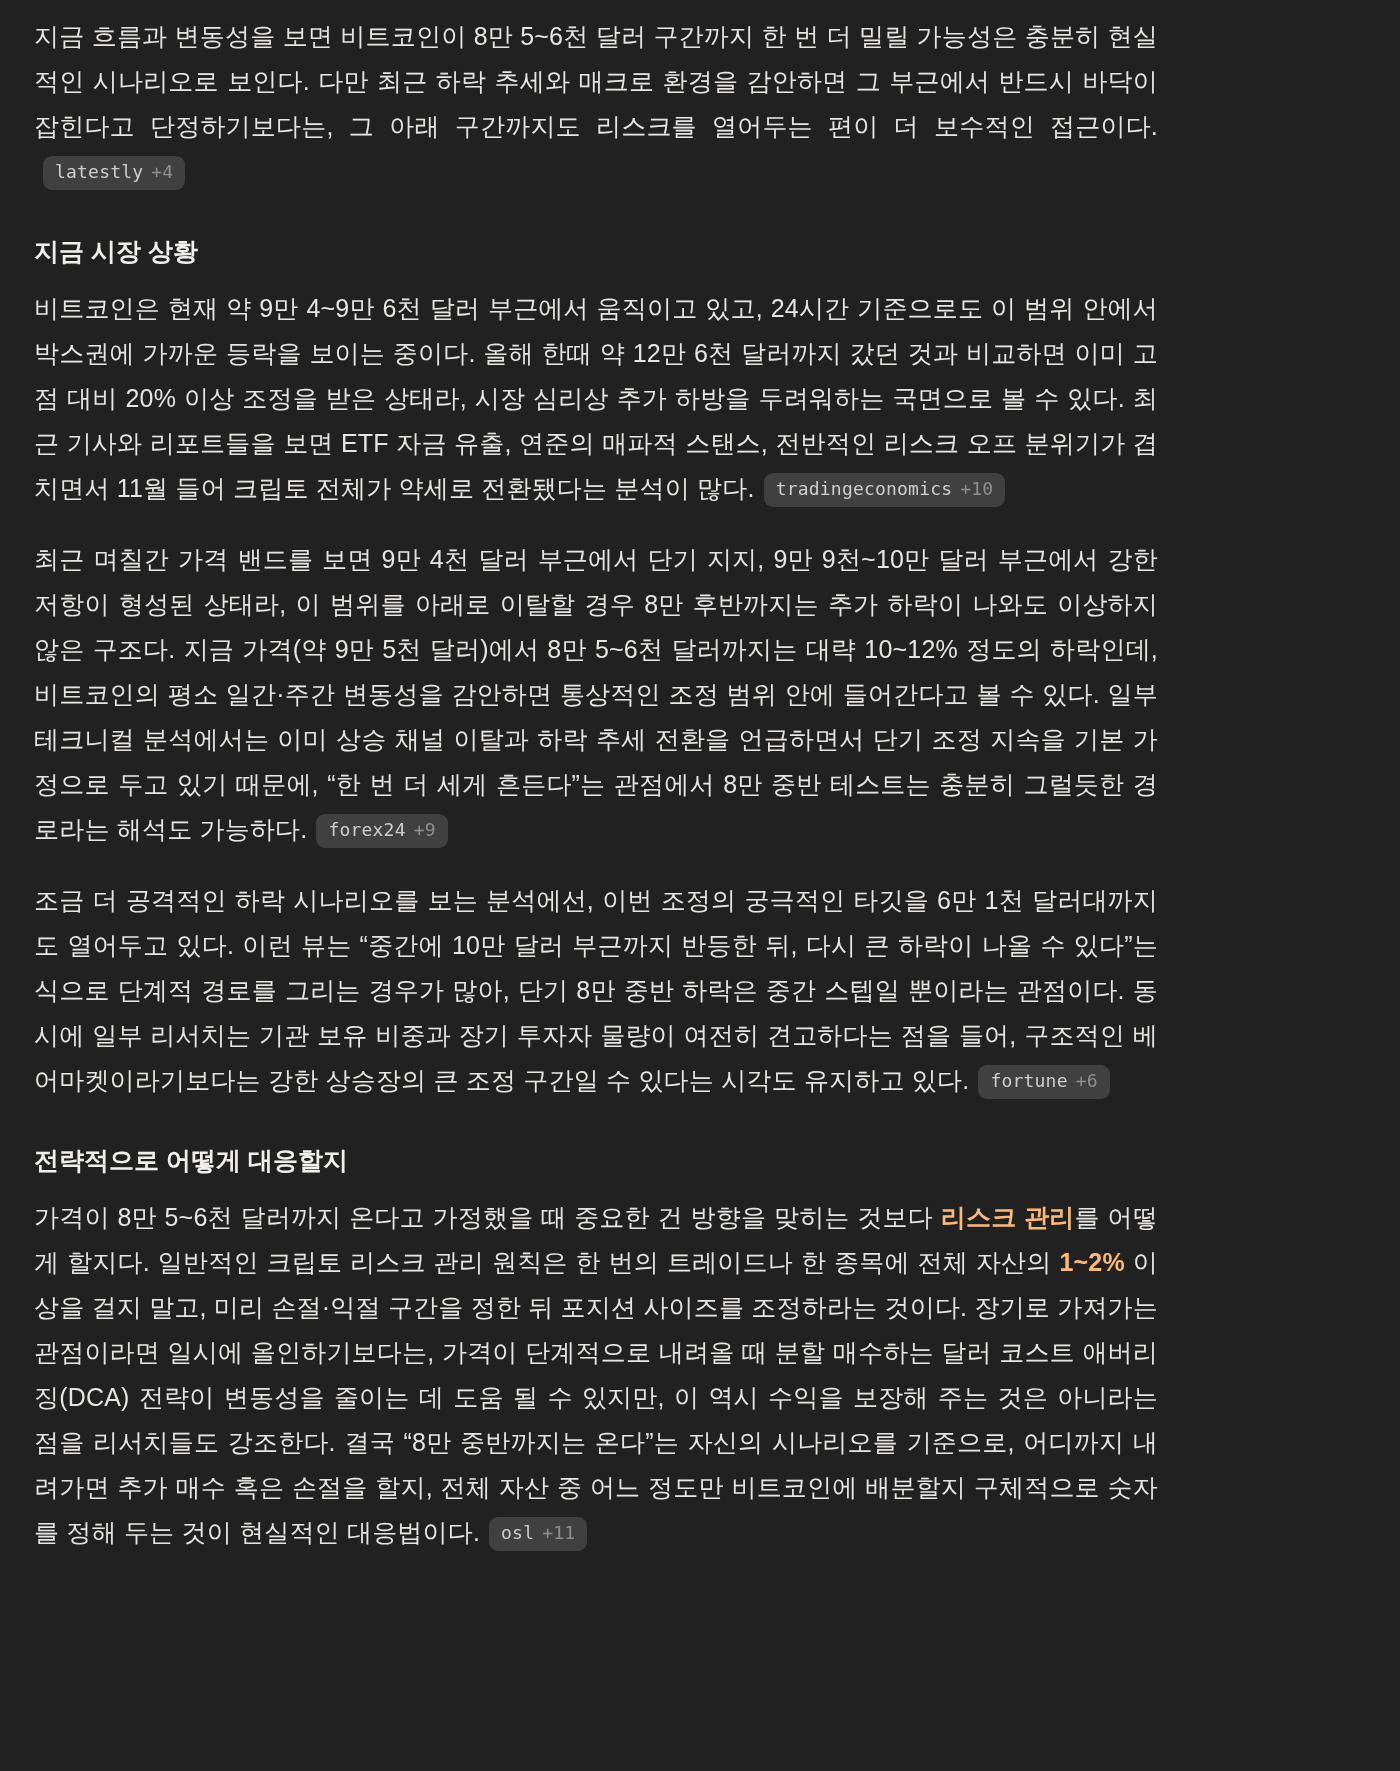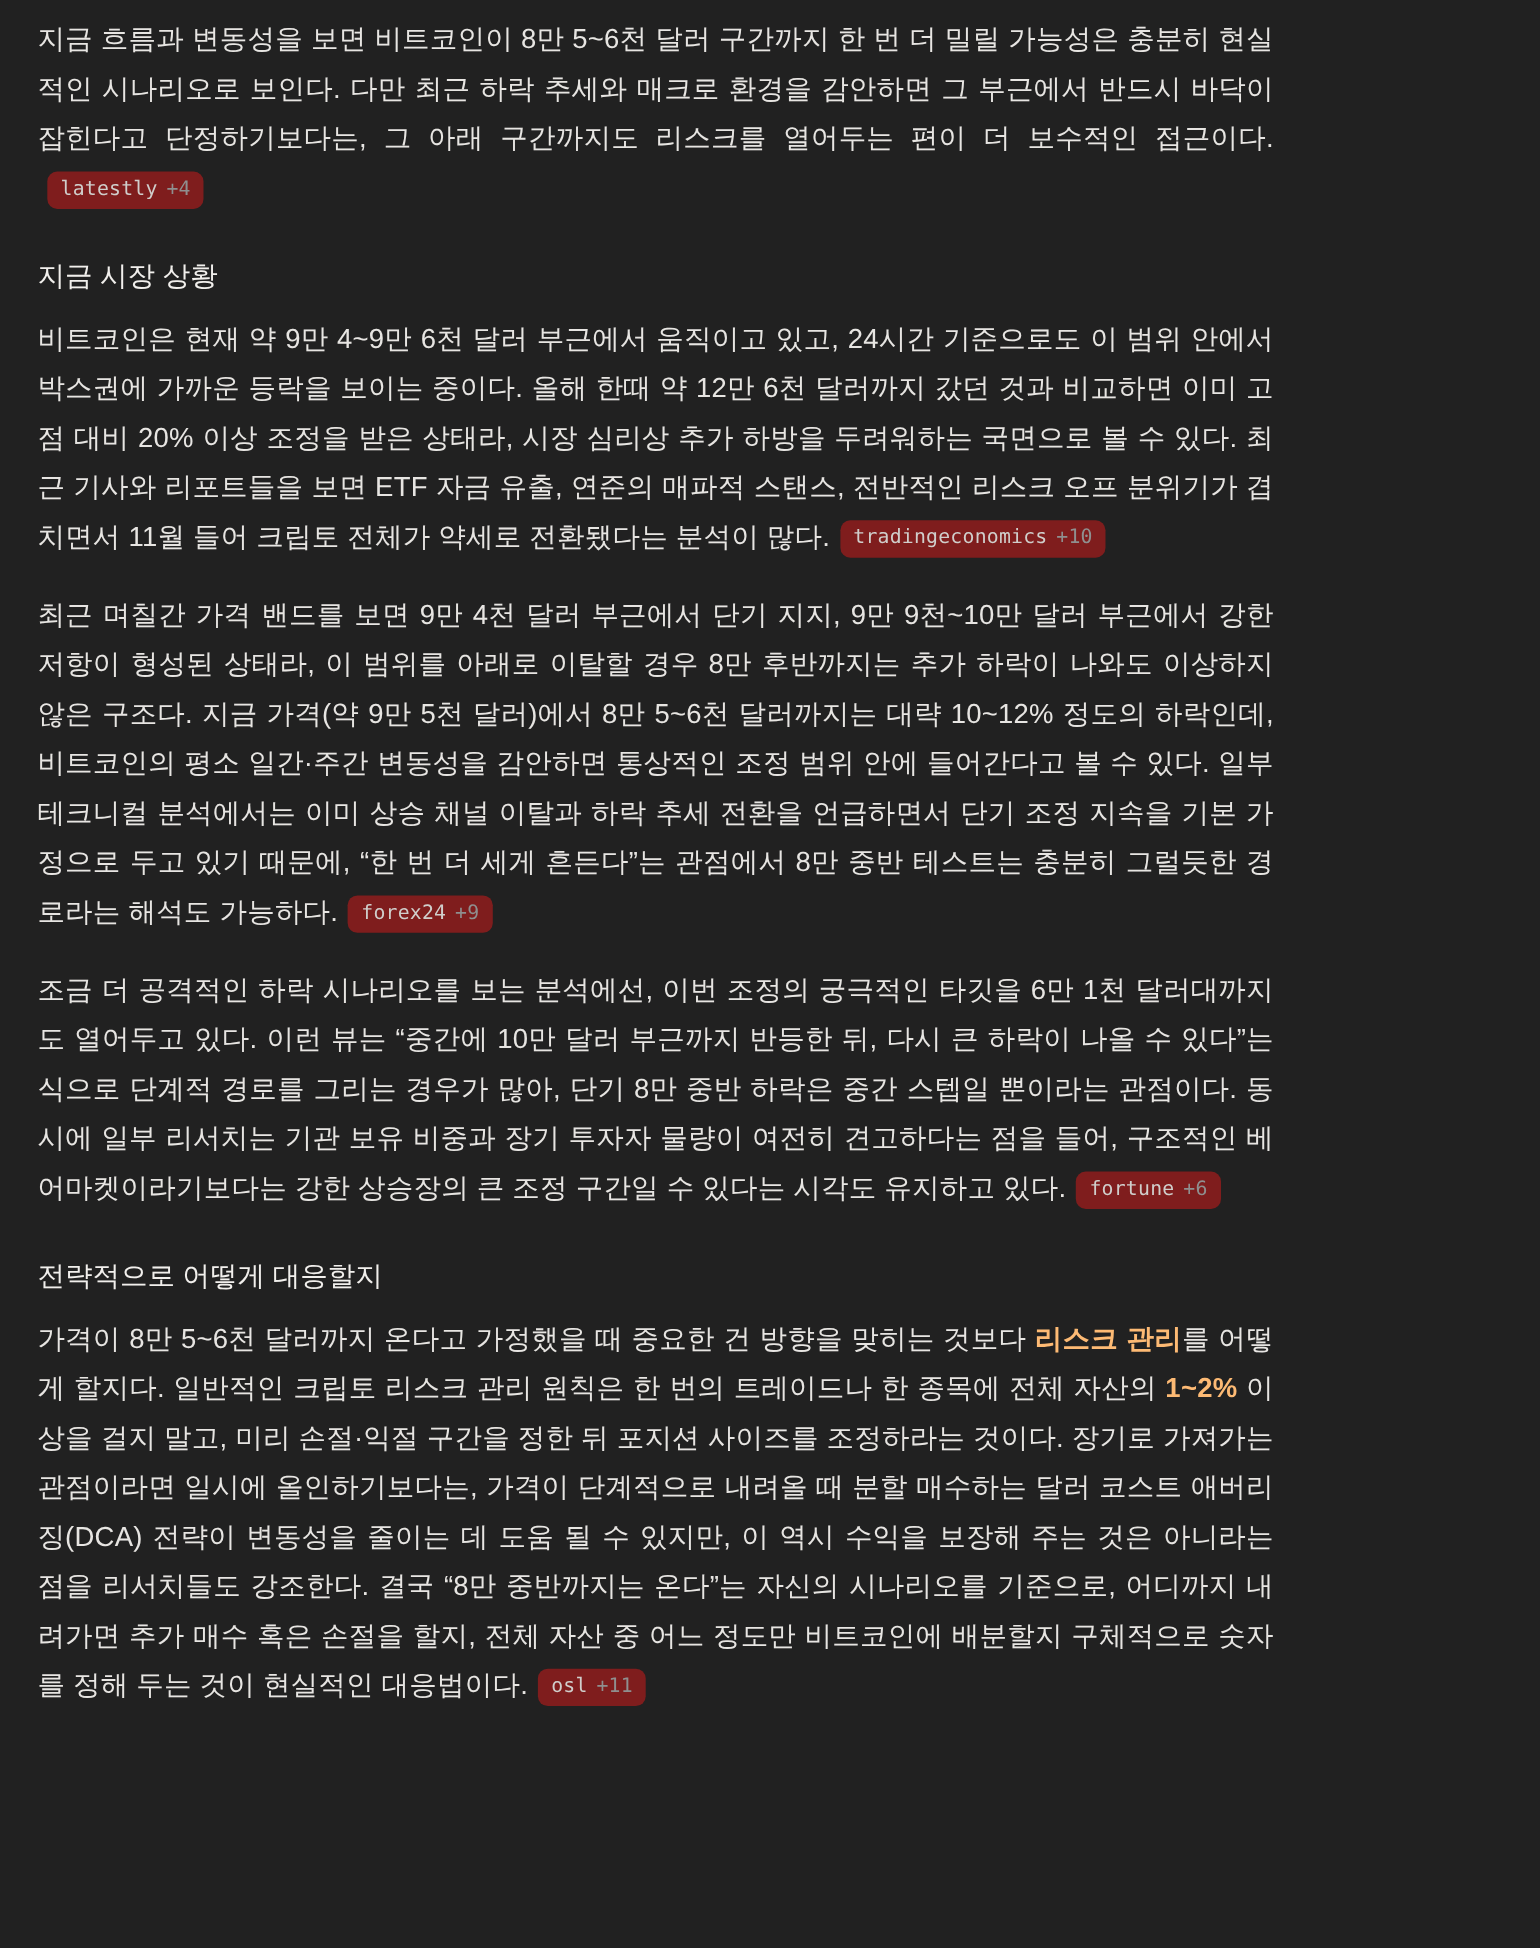--- a/index.html
+++ b/index.html
@@ -23,33 +23,33 @@
     font-size: 25px;
     line-height: 45px;
     margin: 0 0 26px 0;
     text-align: justify;
     word-break: break-all;
     letter-spacing: 0.2px;
   }
   h3.section-heading {
     font-size: 25px;
     line-height: 34px;
-    font-weight: 400;
+    font-weight: 700;
     color: #f1efec;
     margin: 40px 0 18px 0;
   }
   .bold {
     font-weight: 700;
     color: #fdba74;
   }
   .badge {
     display: inline-flex;
     align-items: center;
     gap: 8px;
-    background: #7f1d1d;
+    background: #404040;
     border-radius: 9px;
     padding: 3px 12px 5px 12px;
     margin-left: 9px;
     font-family: "DejaVu Sans Mono", "Liberation Mono", monospace;
     font-size: 18px;
     line-height: 26px;
     white-space: nowrap;
     vertical-align: 2px;
     cursor: pointer;
   }

